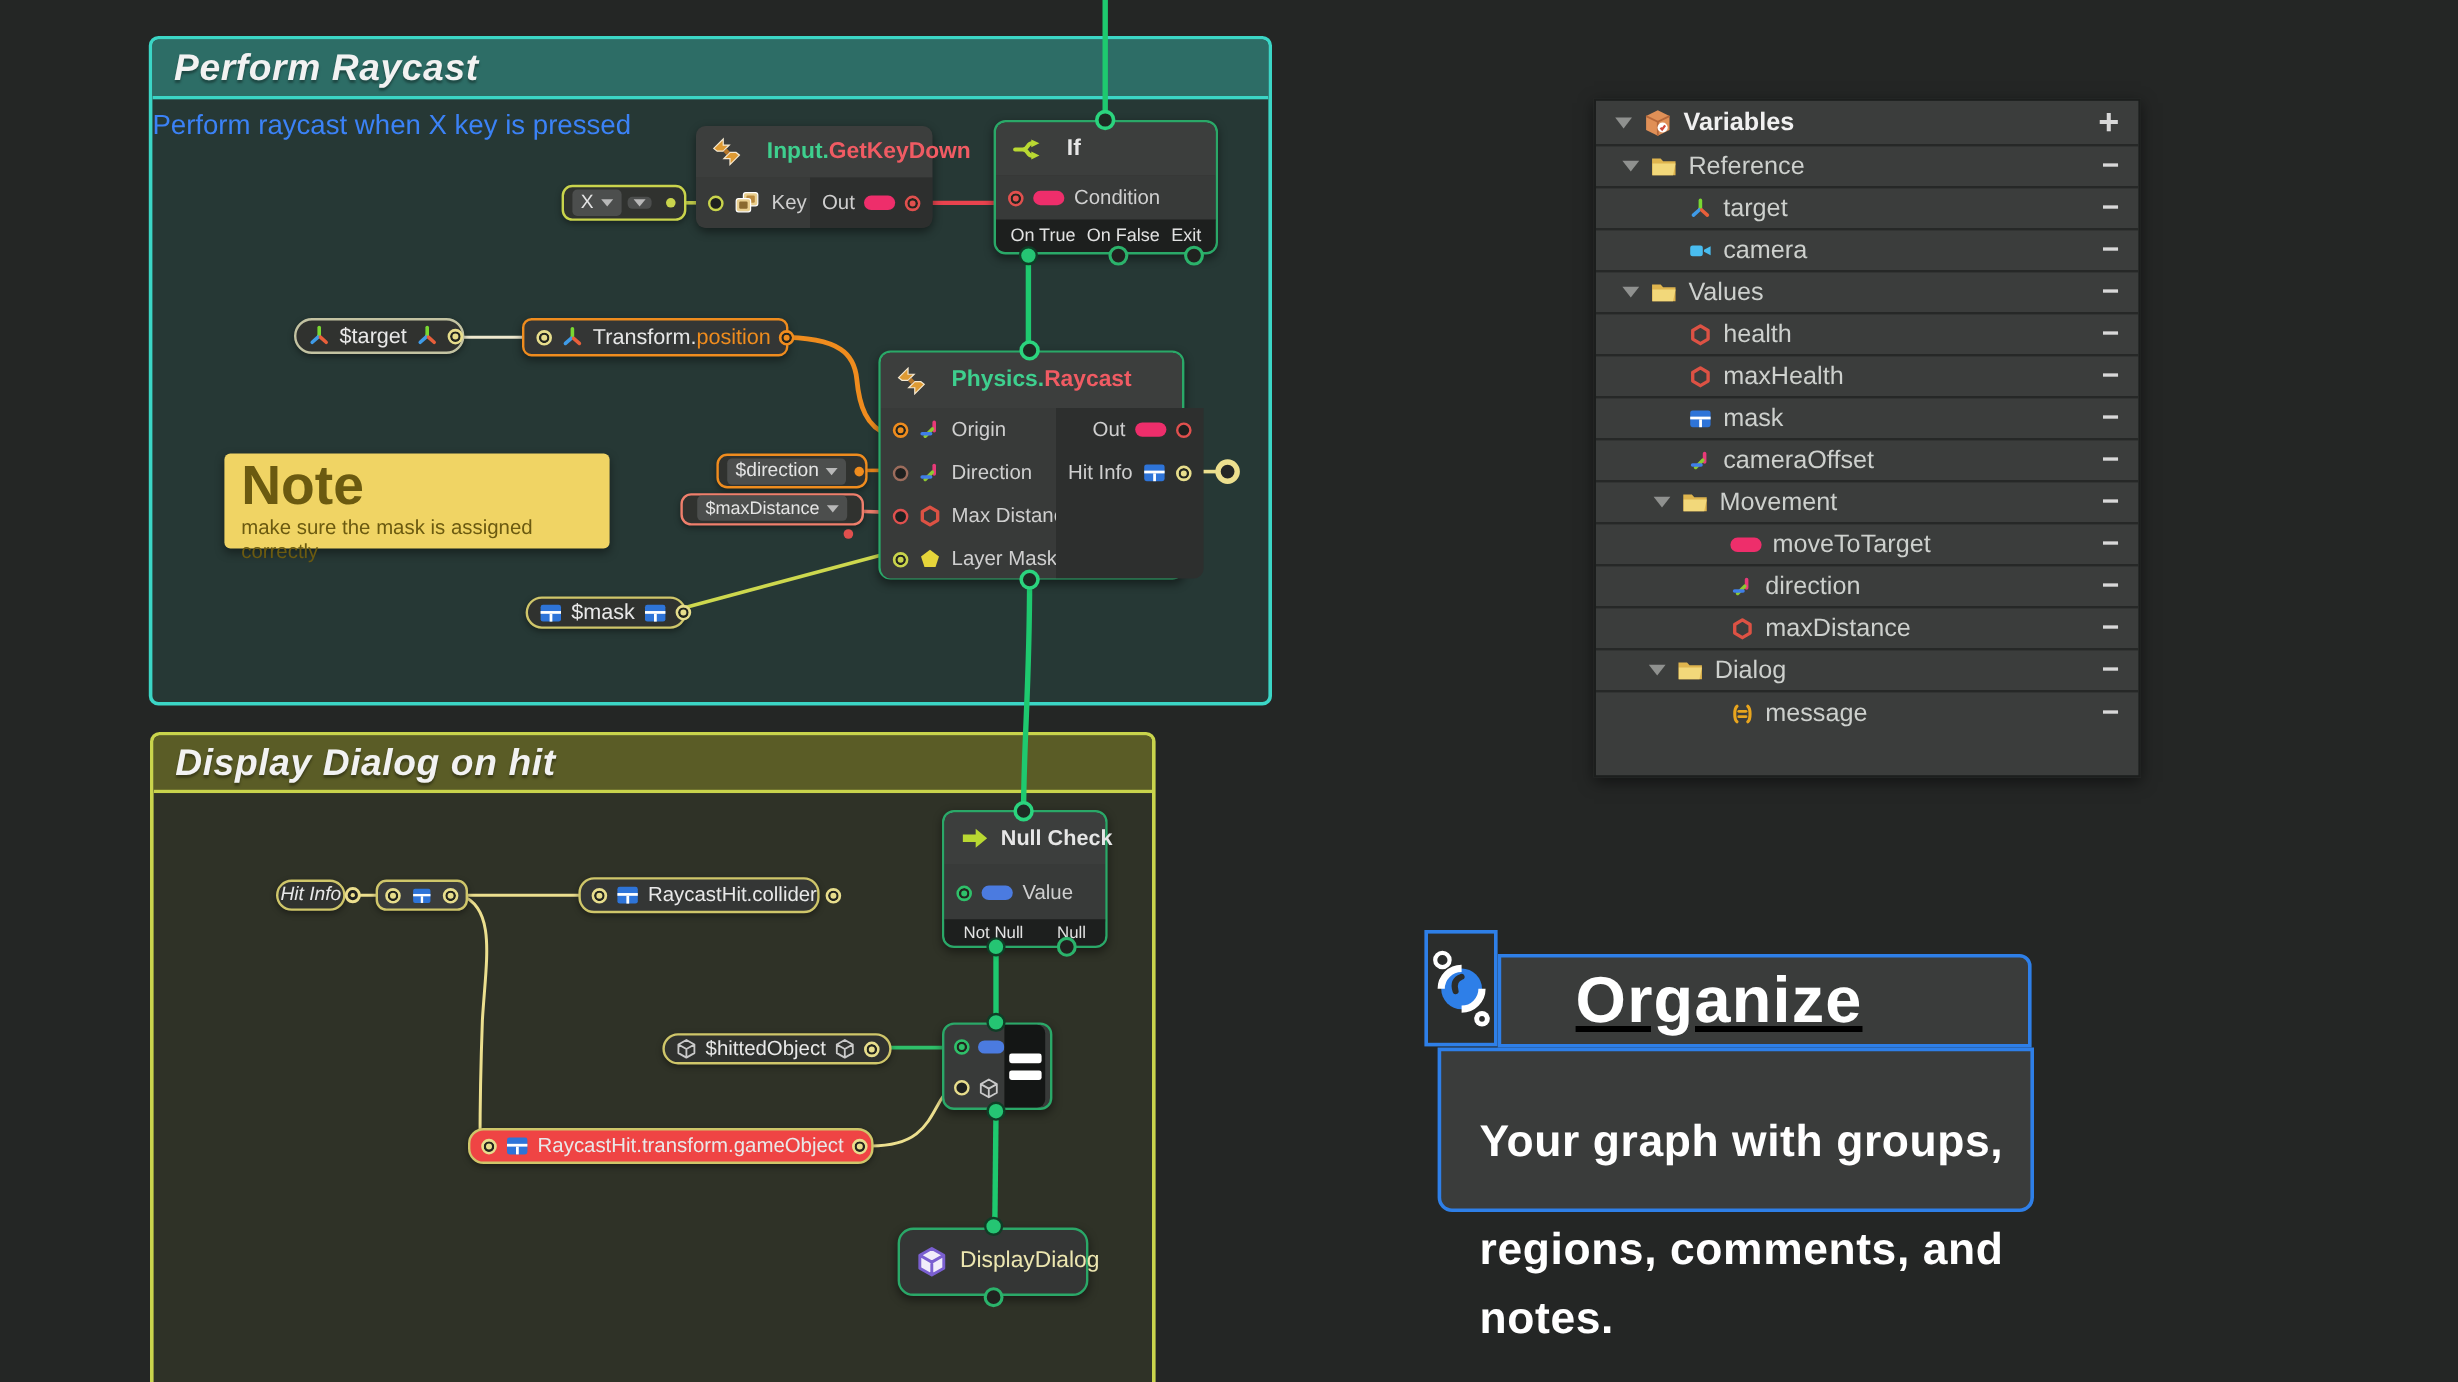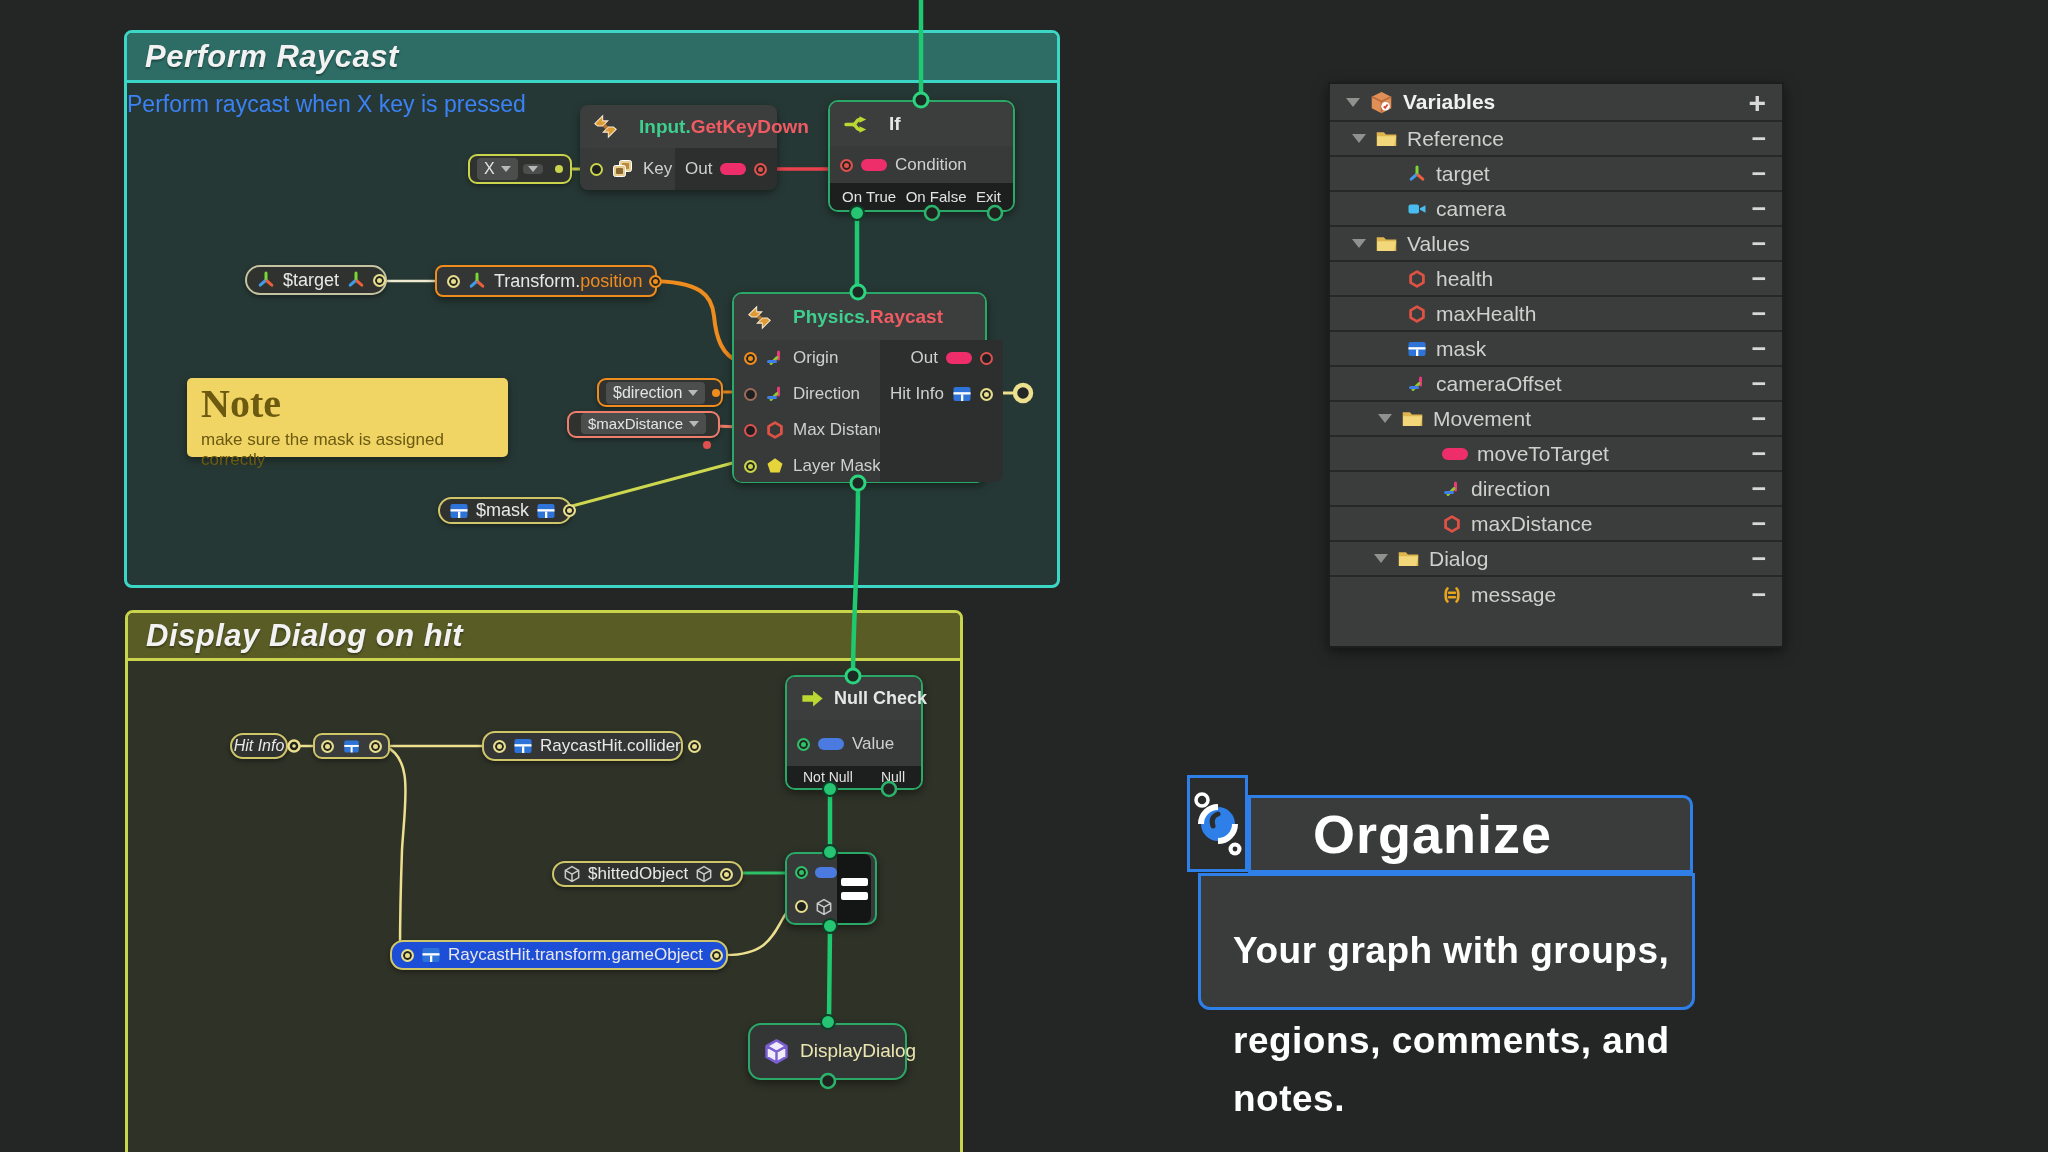--- a/index.html
+++ b/index.html
@@ -49,21 +49,21 @@
     color:#e8e8e8;font-size:18px;white-space:nowrap;box-shadow:0 2px 5px rgba(0,0,0,.4);}
   .pill.sq{border-radius:9px;}
   .chip{display:flex;align-items:center;gap:6px;background:#4c4e4d;border-radius:4px;
     padding:2px 7px;font-size:16px;color:#e4e4e4;}
   .caret{width:0;height:0;border-left:5px solid transparent;border-right:5px solid transparent;
     border-top:6px solid #b8b8b8;}
   .dotport{width:8px;height:8px;border-radius:50%;flex:none;}
   
   .note{position:absolute;background:#f0d464;border-radius:5px;color:#6b5a10;
     padding:2px 14px;box-sizing:border-box;box-shadow:0 3px 8px rgba(0,0,0,.4);}
-  .note-title{font-size:40px;font-weight:700;line-height:48px;font-family:Liberation Serif, serif;}
+  .note-title{font-size:46px;font-weight:700;line-height:48px;}
   .note-body{font-size:17px;margin-top:2px;}
   
   .vars{position:absolute;background:#3b3d3c;border:2px solid #1c1e1d;box-shadow:0 4px 12px rgba(0,0,0,.5);}
   .vrow{display:flex;align-items:center;height:35px;border-bottom:2px solid #262827;
     box-sizing:border-box;padding-right:16px;}
   .vrow:last-child{border-bottom:none;}
   .vlabel{font-size:21px;color:#cdd0cd;margin-left:9px;}
   .vlabel.hd{font-weight:700;color:#f0f0f0;}
   .tri{width:0;height:0;border-left:7px solid transparent;border-right:7px solid transparent;
     border-top:9px solid #8f918f;margin-right:9px;flex:none;}
@@ -420,21 +420,21 @@
     <svg class="ic" style="width:18px;height:18px;">
           <use href="#s-cube"></use>
         </svg>
   </div>
   <div class="eqbar">
         <i></i>
         <i></i>
       </div>
 </div>
 
-<div class="pill sq" style="left:390px;top:940px;width:338px;height:30px;border-color:#cfc66a;background:#1d4ed8;border-radius:13px;">
+<div class="pill sq" style="left:390px;top:940px;width:338px;height:30px;border-color:#cfc66a;background:#ef4444;border-radius:13px;">
   <span class="p yel dot"></span>
   <svg class="ic">
         <use href="#s-mask"></use>
       </svg>
   <span style="font-size:17px;">RaycastHit.transform.gameObject</span>
   <span class="p yel dot" style="margin-left:auto;"></span>
 </div>
 
 <div class="node green" style="left:748px;top:1023px;width:159px;height:57px;border-radius:13px;">
   <div class="row" style="height:52px;gap:10px;padding:0 13px;">
@@ -570,21 +570,21 @@
   </div>
   <div class="vrow" style="padding-left:112px;">
     <svg class="ic">
           <use href="#s-str"></use>
         </svg>
     <span class="vlabel">message</span>
     <span class="vact">−</span>
   </div>
 </div>
 
-<div class="promo-box" style="left:1248px;top:795px;width:445px;height:78px;border-radius:0 10px 0 0;display:flex;align-items:center;padding-left:62px;">
+<div class="promo-box" style="left:1248px;top:795px;width:445px;height:78px;border-radius:0 10px 0 0;display:flex;align-items:center;padding-left:62px;text-decoration:underline;">
   <span class="promo-title">Organize</span>
 </div>
 <div class="promo-box" style="left:1198px;top:873px;width:497px;height:137px;border-radius:0 0 12px 12px;padding:14px 0 0 32px;">
   <div class="promo-line" style="line-height:58px;">Your graph with groups,</div>
   <div class="promo-line" style="line-height:58px;">regions, comments, and notes.</div>
 </div>
 <div class="promo-box" style="left:1187px;top:775px;width:61px;height:97px;background:#2b2d2c;display:flex;align-items:center;justify-content:center;">
   <svg width="52" height="84" viewBox="0 0 52 84">
     <circle cx="26" cy="42" r="17" fill="#2e7fe8"></circle>
     <path d="M9 42 A17 17 0 0 1 26 25" fill="none" stroke="#fff" stroke-width="6"></path>

